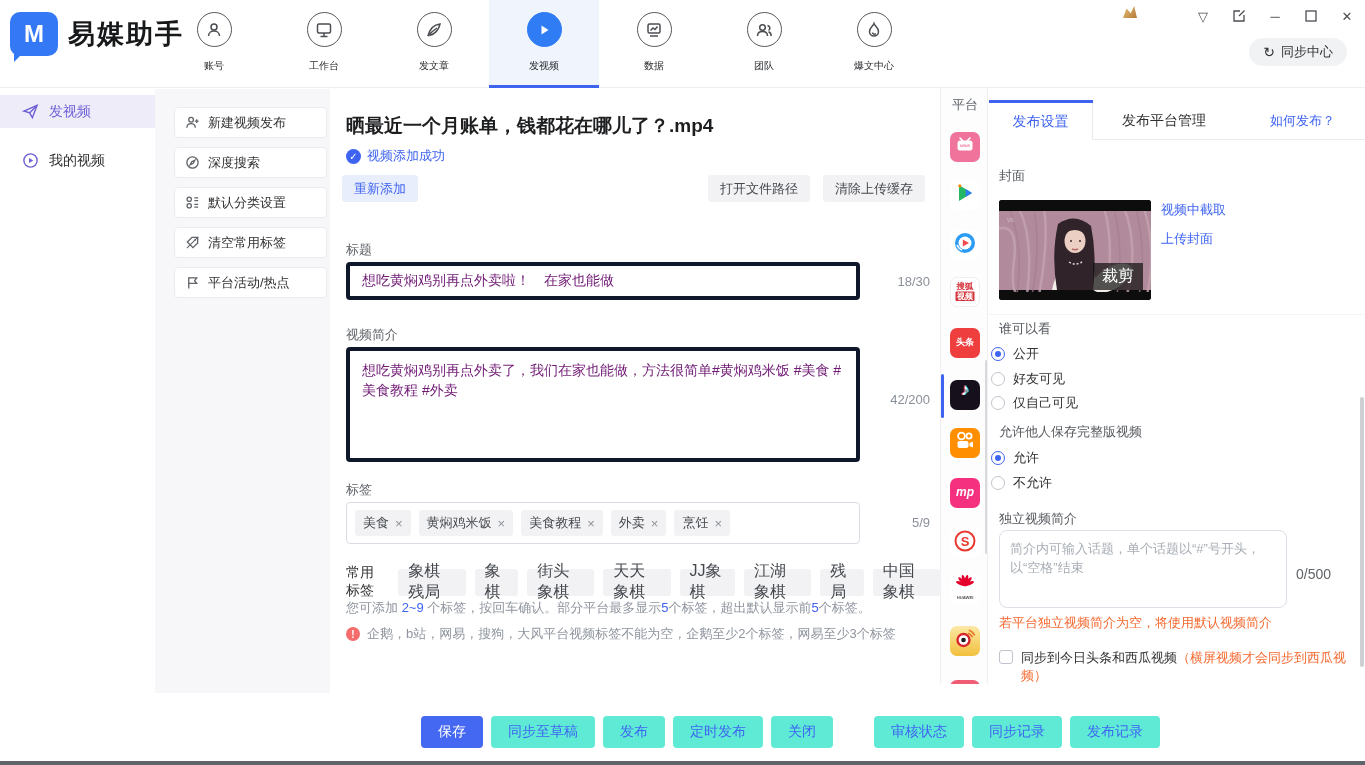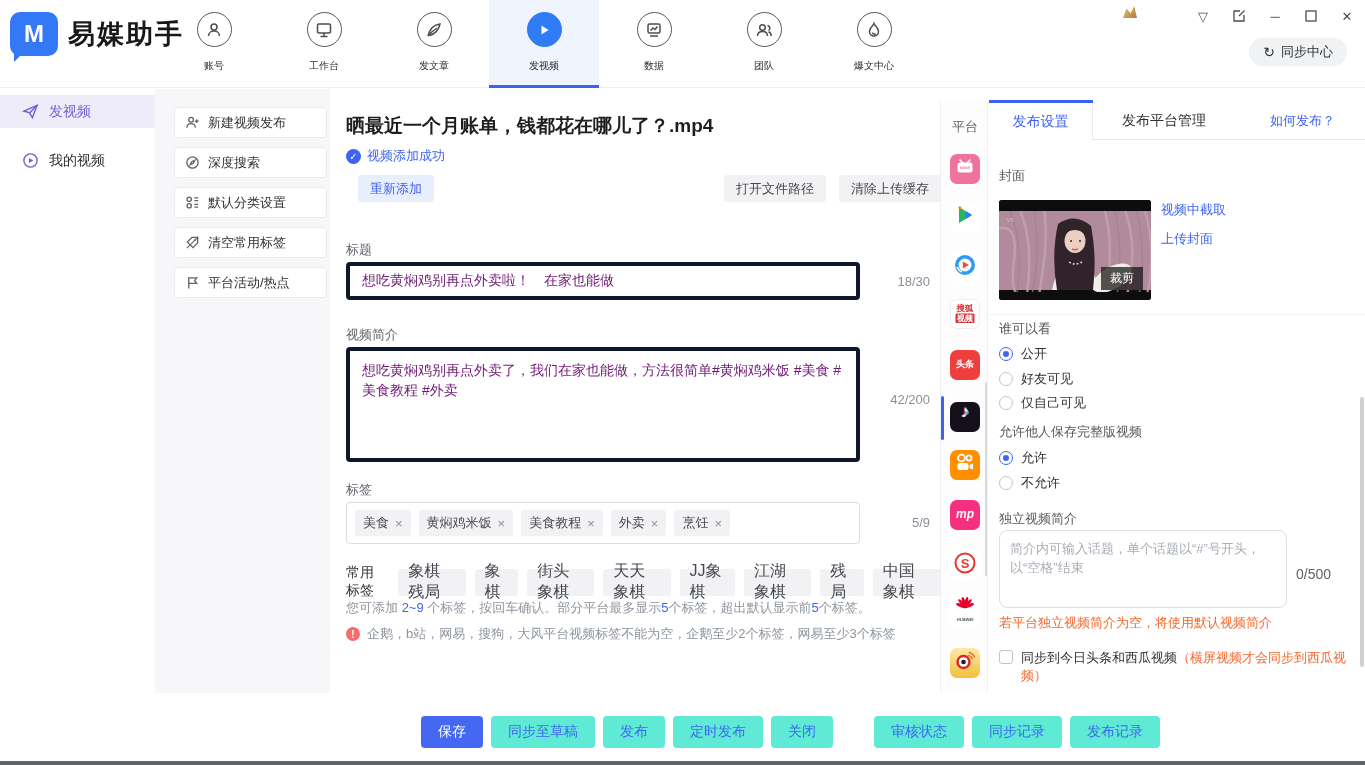--- a/index.html
+++ b/index.html
@@ -35,61 +35,61 @@
 
   
   .action-col { position:absolute; left:155px; top:89px; width:175px; height:604px; background:#f7f7f9; }
   .act-btn { position:absolute; left:19px; width:153px; height:31px; background:#fff; border:1px solid #ebebee; border-radius:4px; display:flex; align-items:center; gap:8px; padding-left:10px; font-size:13px; color:#303133; cursor:pointer; }
 
   
   .main-form { position:absolute; left:330px; top:89px; width:610px; height:604px; background:#fff; }
   .file-title { position:absolute; left:16px; top:24px; font-size:19px; font-weight:bold; color:#1d1e20; }
   .status-row { position:absolute; left:16px; top:58px; display:flex; align-items:center; gap:6px; font-size:13px; color:#3e63f1; }
   .check-dot { width:15px; height:15px; background:#3e63f1; border-radius:50%; color:#fff; font-size:10px; display:flex; align-items:center; justify-content:center; }
-  .btnrow { position:absolute; left:28px; top:86px; width:583px; height:27px; }
+  .btnrow { position:absolute; left:12px; top:86px; width:583px; height:27px; }
   .chip-btn { position:absolute; top:0; height:27px; display:flex; align-items:center; padding:0 12px; border-radius:3px; font-size:13px; cursor:pointer; }
   .chip-btn.blue { background:#e9eefc; color:#3e63f1; }
   .chip-btn.gray { background:#f2f2f4; color:#45494e; }
   .f-label { position:absolute; left:16px; font-size:13px; color:#5f6368; }
   .f-input { position:absolute; left:16px; width:514px; border:4px solid #0f172a; border-radius:4px; font-size:14px; color:#701a75; padding:0 12px; background:#fff; font-family:inherit; }
   .f-counter { position:absolute; left:540px; width:60px; font-size:13px; color:#8a9099; }
   textarea.f-input { padding:9px 12px; resize:none; line-height:20px; }
   .tagbox { position:absolute; left:16px; top:413px; width:514px; height:42px; border:1px solid #d9dce3; border-radius:4px; display:flex; align-items:center; gap:8px; padding:0 8px; }
   .tag { background:#f2f2f4; border-radius:3px; height:26px; display:flex; align-items:center; gap:6px; padding:0 8px; font-size:13px; color:#45494e; }
   .tag .x { color:#8d9298; cursor:pointer; font-size:13px; }
   .common-row { position:absolute; left:16px; top:475px; display:flex; align-items:center; gap:9px; }
   .common-label { font-size:14px; color:#303133; margin-right:2px; }
   .ctag { background:#f2f2f4; border-radius:3px; height:27px; display:flex; align-items:center; padding:0 10px; font-size:16px; color:#45494e; cursor:pointer; }
   .hint { position:absolute; left:16px; top:510px; font-size:13px; color:#8f959e; }
   .hint .b { color:#3e63f1;margin-top:16px; }
   .warnrow { position:absolute; left:16px; top:536px; display:flex; align-items:center; gap:7px; font-size:13px; color:#8f959e; }
   .warn-dot { width:14px; height:14px; border-radius:50%; background:#f56c6c; color:#fff; font-size:10px; font-weight:bold; display:flex; align-items:center; justify-content:center; }
 
   
-  .plat-col { position:absolute; left:940px; top:102px; width:48px; height:604px; background:#fdfdfe; border-left:1px solid #f0f0f2; border-right:1px solid #f0f0f2; overflow:hidden; }
+  .plat-col { position:absolute; left:940px; top:80px; width:48px; height:604px; background:#fdfdfe; border-left:1px solid #f0f0f2; border-right:1px solid #f0f0f2; overflow:hidden; }
   .plat-label { position:absolute; left:0; top:16px; width:48px; text-align:center; font-size:13px; color:#5f6368; }
   .pic { position:absolute; left:9px; width:30px; height:30px; border-radius:7px; overflow:hidden; display:flex; align-items:flex-start; justify-content:center; cursor:pointer; }
   .sel-bar { position:absolute; left:0; width:3px; height:44px; background:#3e63f1; border-radius:2px; }
   .plat-scroll { position:absolute; left:44px; width:3px; background:#d9d9dd; border-radius:2px; }
 
   
   .panel { position:absolute; left:989px; top:89px; width:376px; height:604px; background:#fff; }
   .tab-blue-top { position:absolute; left:0; top:11px; width:104px; height:3px; background:#3e63f1; }
   .tabbar { position:absolute; left:0; top:14px; width:376px; height:37px; }
   .tab { position:absolute; top:0; height:37px; display:flex; align-items:center; justify-content:center; font-size:14px; cursor:pointer; background:#fff; }
   .tab.active { left:0; width:104px; color:#3e63f1; border-right:1px solid #e8eaed; }
   .tab.plain { left:104px; width:142px; color:#303133; border-bottom:1px solid #e8eaed; }
   .tab-rest { position:absolute; left:246px; top:0; width:130px; height:37px; border-bottom:1px solid #e8eaed; display:flex; align-items:center; }
   .help-link { position:absolute; right:30px; font-size:13px; color:#3e63f1; cursor:pointer; }
   .p-label { position:absolute; left:10px; font-size:13px; color:#55585d; }
   .cover-wrap { position:absolute; left:10px; top:111px; width:152px; height:100px; border-radius:3px; overflow:hidden; }
-  .crop-badge { position:absolute; right:8px; bottom:10px; background:rgba(20,20,20,.72); color:#fff; font-size:12px; padding:3px 9px; cursor:pointer; }
+  .crop-badge { position:absolute; right:8px; bottom:10px; background:rgba(20,20,20,.72); color:#fff; font-size:16px; padding:3px 9px; cursor:pointer; }
   .cover-link { position:absolute; left:172px; font-size:13px; color:#3e63f1; cursor:pointer; }
   .divider { position:absolute; left:0; top:225px; width:376px; height:1px; background:#f2f3f5; }
-  .radio-row { position:absolute; left:10px; display:flex; align-items:center; gap:8px; font-size:13px; color:#303133; cursor:pointer; }
+  .radio-row { position:absolute; left:2px; display:flex; align-items:center; gap:8px; font-size:13px; color:#303133; cursor:pointer; }
   .radio { width:14px; height:14px; border:1px solid #c0c4cc; border-radius:50%; background:#fff; position:relative; }
   .radio.checked { border-color:#3e63f1; }
   .radio.checked::after { content:""; position:absolute; left:3px; top:3px; width:6px; height:6px; border-radius:50%; background:#3e63f1; }
   .p-textarea { position:absolute; left:10px; top:441px; width:288px; height:78px; border:1px solid #dcdfe6; border-radius:8px; font-size:13px; color:#303133; padding:8px 10px; resize:none; font-family:inherit; line-height:19px; }
   .p-textarea::placeholder { color:#a8adb5; }
   .p-counter { position:absolute; left:307px; top:477px; font-size:14px; color:#5f6368; }
   .p-warn { position:absolute; left:10px; top:525px; font-size:13px; color:#f5682e; }
   .cb-row { position:absolute; left:10px; top:560px; display:flex; align-items:flex-start; gap:8px; font-size:13px; }
   .checkbox { flex:0 0 auto; width:14px; height:14px; border:1px solid #c0c4cc; border-radius:3px; background:#fff; margin-top:1px; cursor:pointer; }
   .cb-text { color:#303133; }

